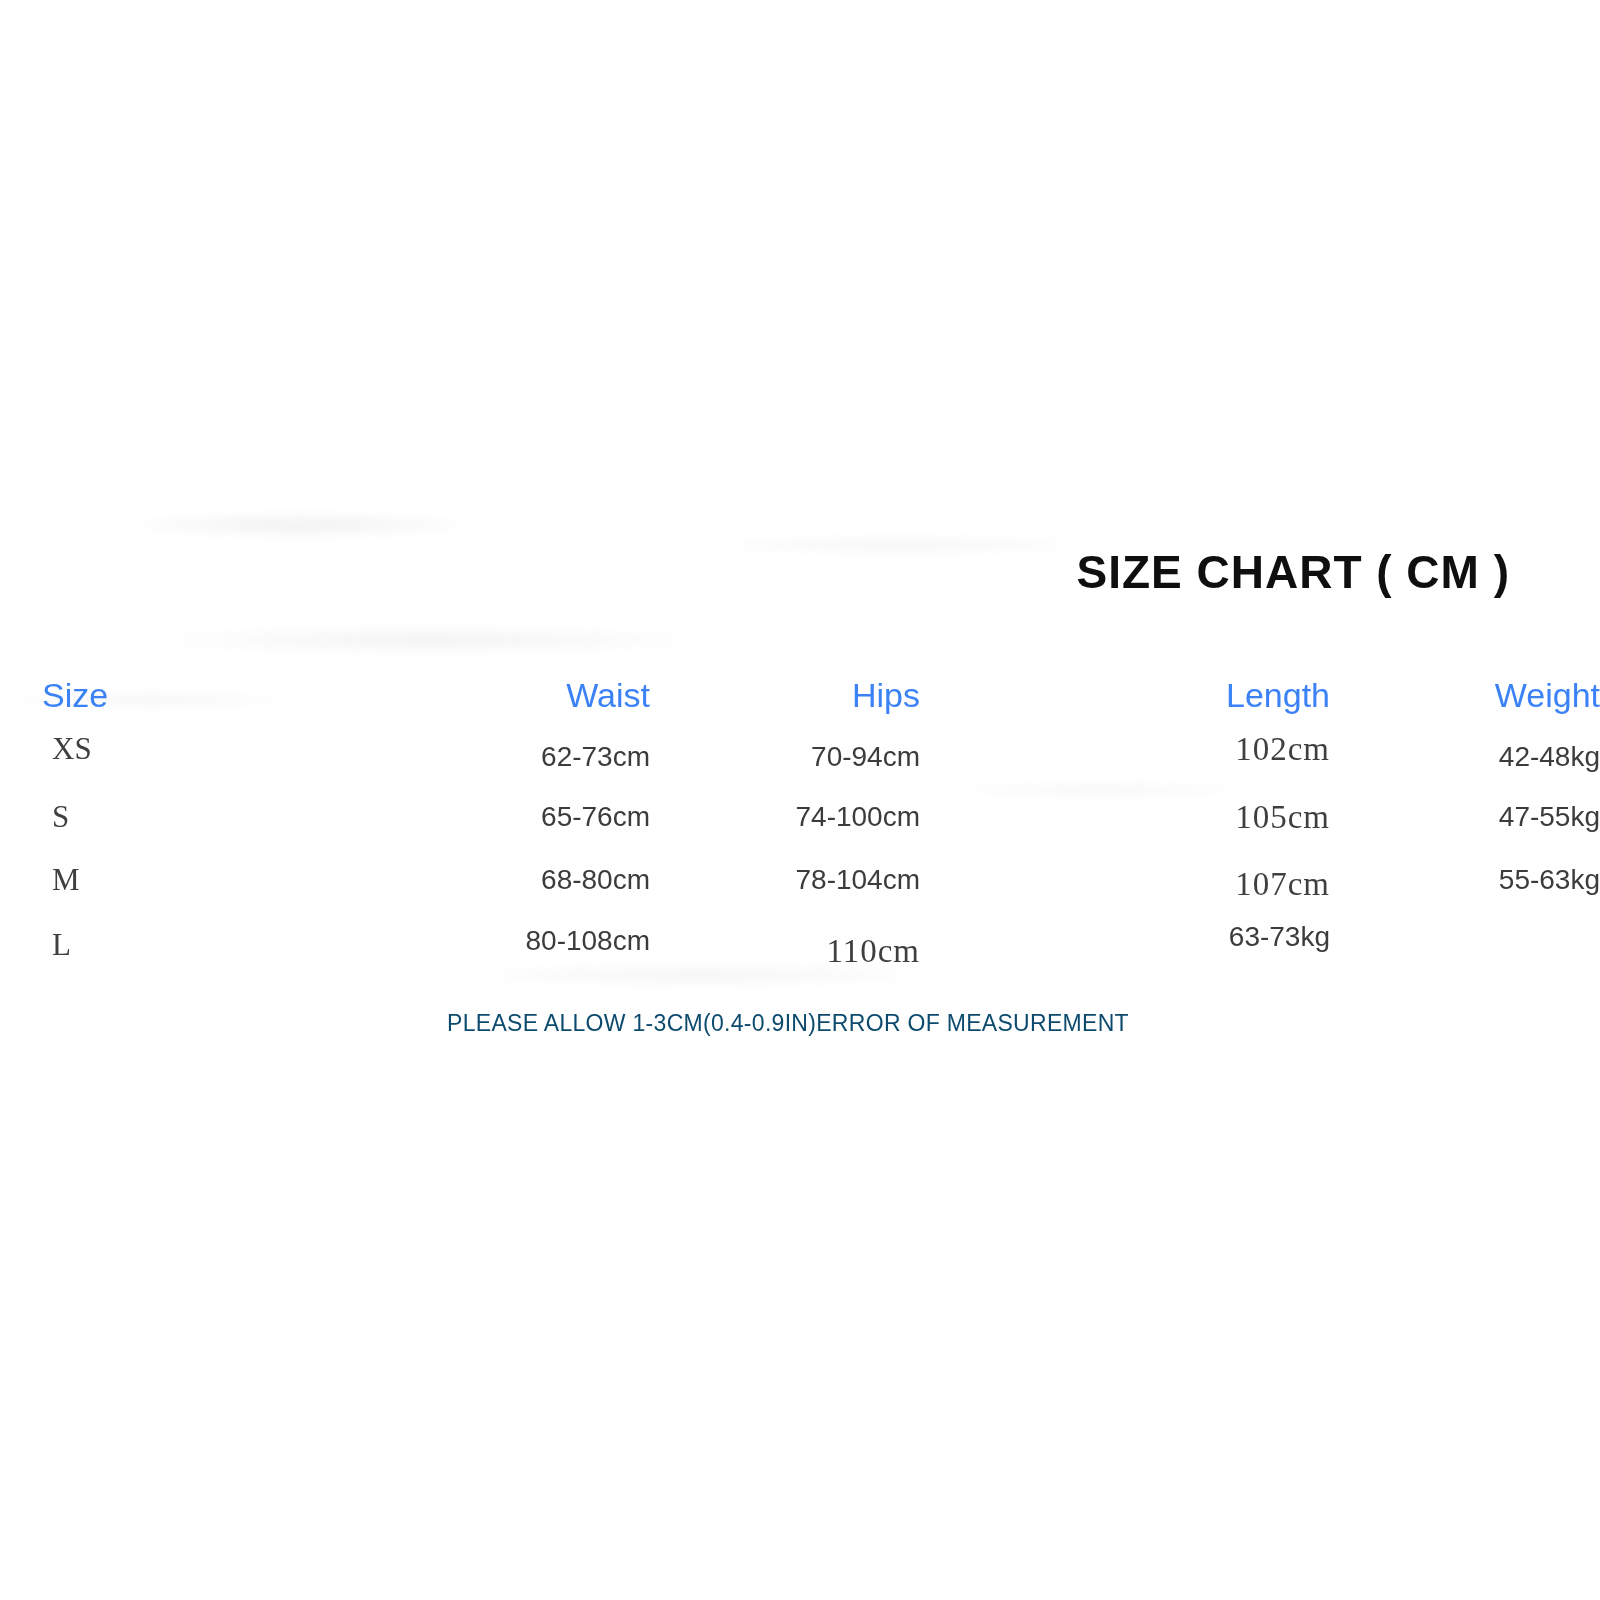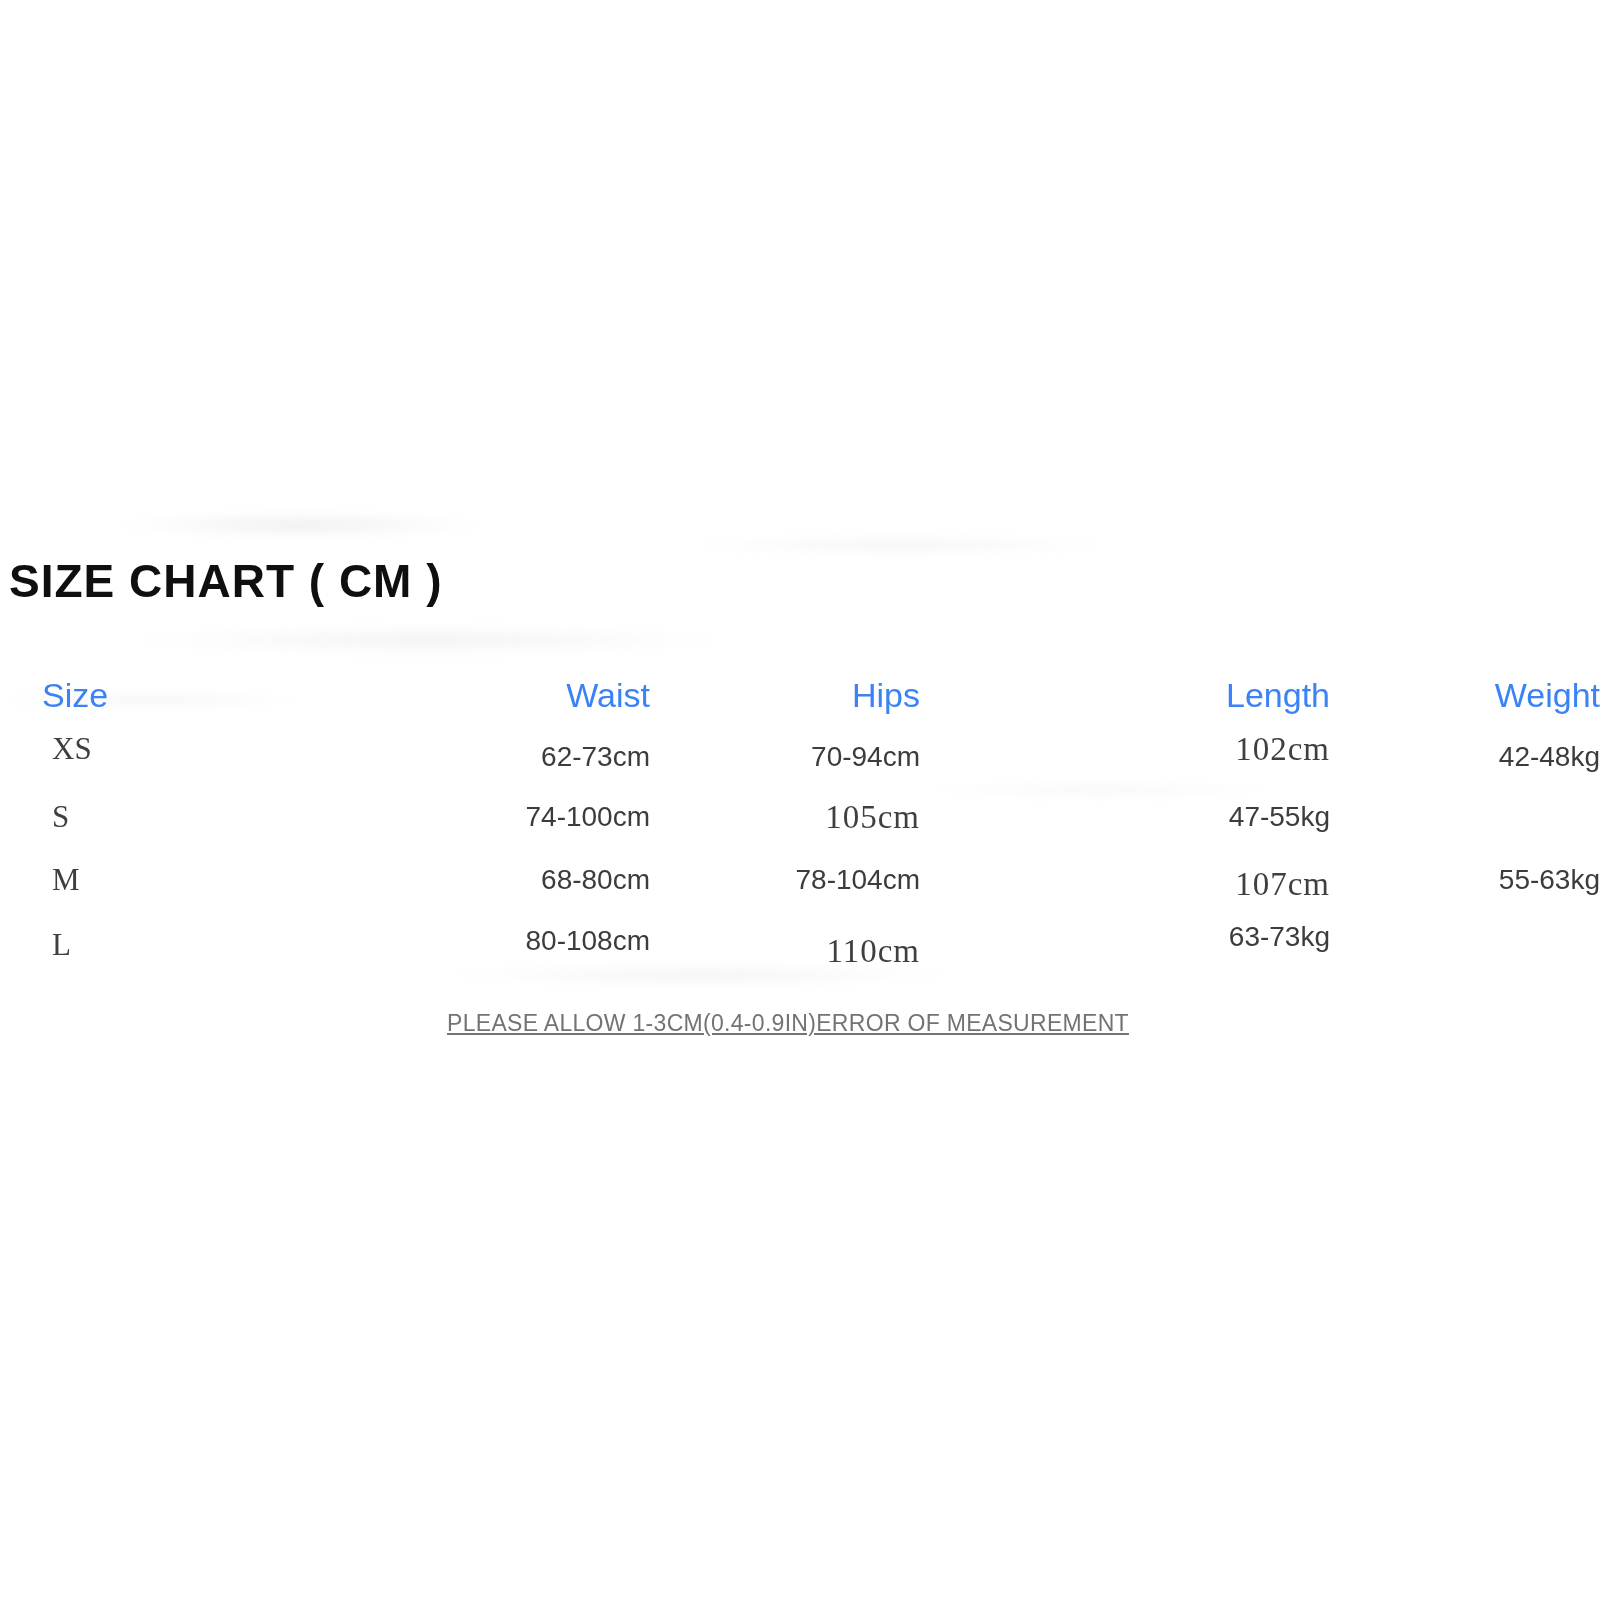--- a/index.html
+++ b/index.html
@@ -27,22 +27,22 @@
       radial-gradient(ellipse 220px 14px at 150px 700px, rgba(130,130,130,0.07), transparent 70%),
       radial-gradient(ellipse 360px 18px at 700px 975px, rgba(130,130,130,0.08), transparent 70%),
       radial-gradient(ellipse 250px 14px at 1100px 790px, rgba(140,140,140,0.06), transparent 70%);
     filter: blur(3px);
   }
   .title {
     position: absolute;
     top: 546px;
     left: 0;
     width: 1510px;           
-    margin: 9px;
-    text-align: left;
+    margin: 0;
+    text-align: right;
     font-size: 46px;
     font-weight: bold;
     letter-spacing: 1px;
     color: #0f0f0f;
     line-height: 52px;
   }
   .row {
     position: absolute;
     left: 40px;
     width: 1560px;
@@ -83,23 +83,22 @@
   .dn4  { transform: translateY(4px); }
   .dn10 { transform: translateY(10px); }
   .note {
     position: absolute;
     top: 1008px;
     left: 0;
     width: 1576px;           
     text-align: center;
     font-size: 23px;
     line-height: 30px;
-    color: #737373;
+    color: #0c4a6e;
     letter-spacing: 0.3px;
-    text-decoration: underline;
   }
 </style>
 </head>
 <body>
 
 <div class="canvas">
   <div class="artifacts"></div>
 
   <h1 class="title">SIZE CHART ( CM )</h1>
 
@@ -115,20 +114,21 @@
     <div class="row row-xs">
       <div class="cell col-size serif size-label up8">XS</div>
       <div class="cell">62-73cm</div>
       <div class="cell">70-94cm</div>
       <div class="cell serif len-val up8">102cm</div>
       <div class="cell">42-48kg</div>
     </div>
 
     <div class="row row-s">
       <div class="cell col-size serif size-label">S</div>
+      <div class="cell">65-76cm</div>
       <div class="cell">74-100cm</div>
       <div class="cell serif len-val">105cm</div>
       <div class="cell">47-55kg</div>
     </div>
 
     <div class="row row-m">
       <div class="cell col-size serif size-label">M</div>
       <div class="cell">68-80cm</div>
       <div class="cell">78-104cm</div>
       <div class="cell serif len-val dn4">107cm</div>

